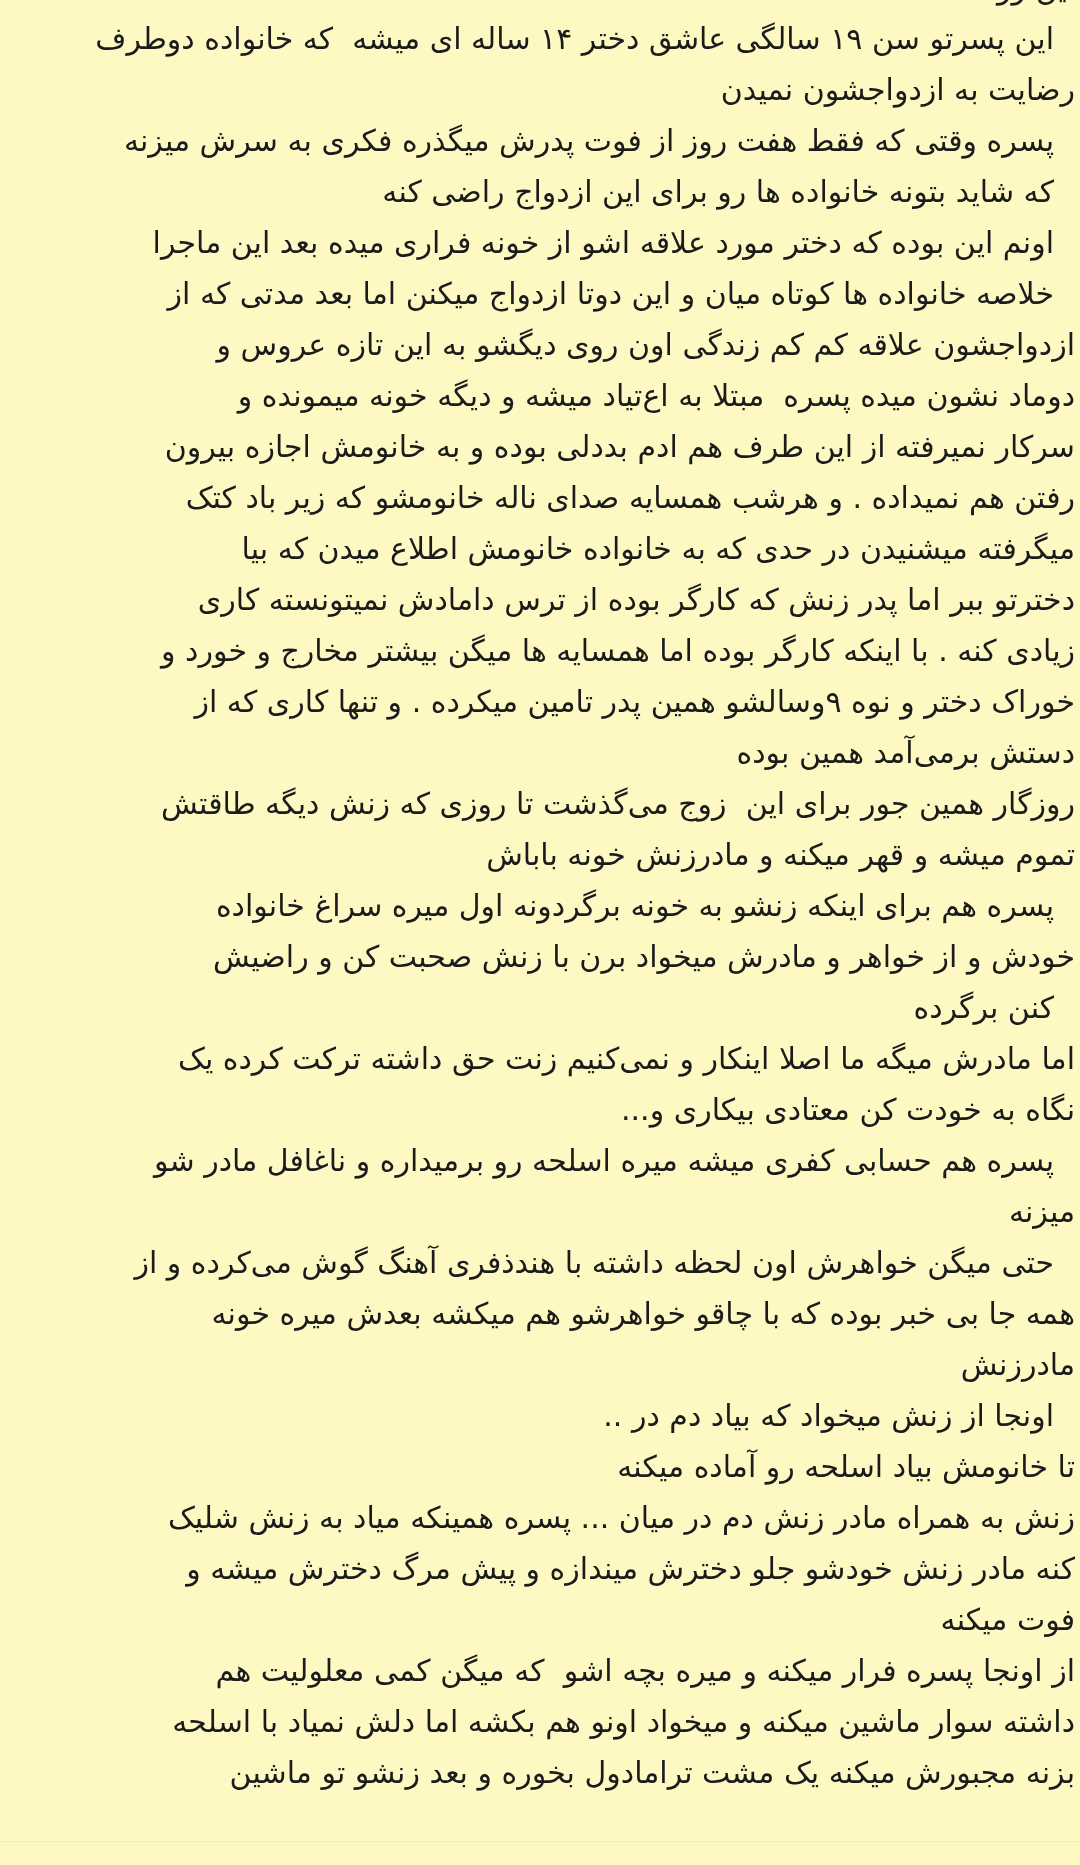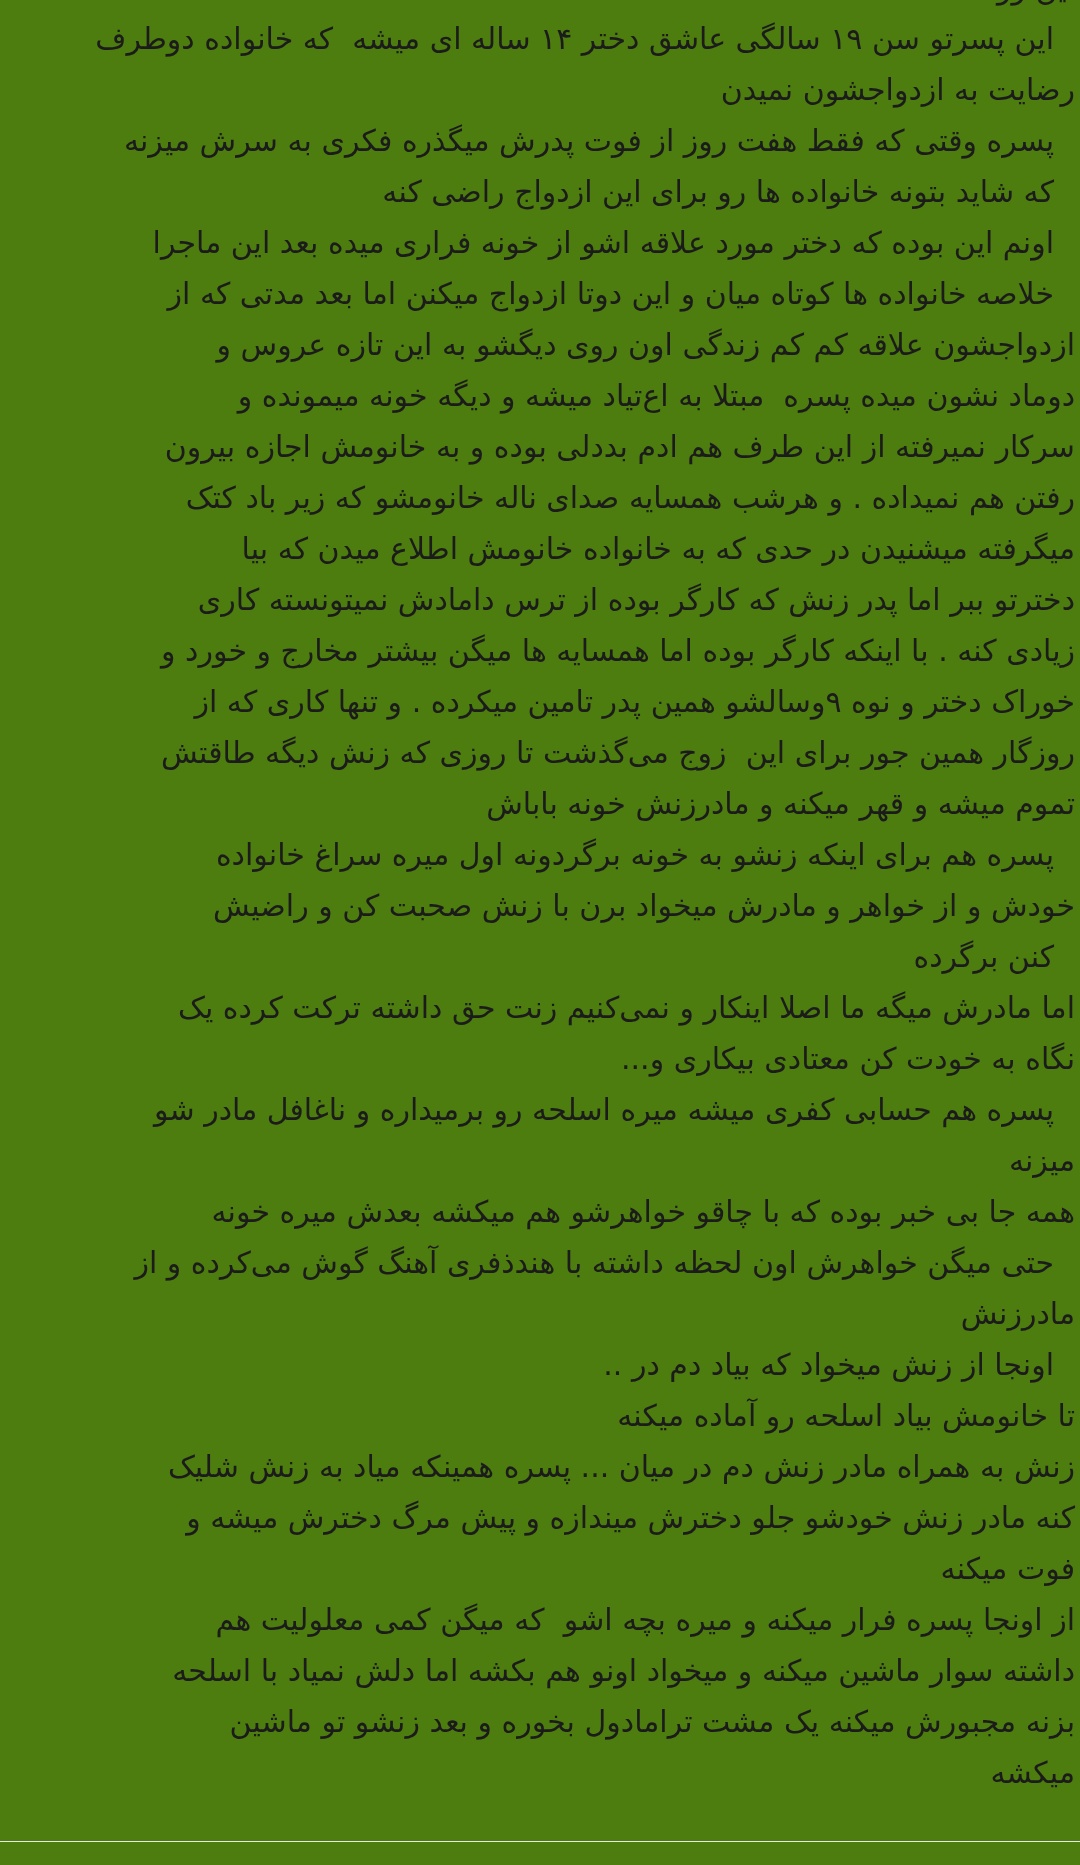--- a/index.html
+++ b/index.html
@@ -38,55 +38,55 @@
     left: 0;
     top: 1841px;
     width: 1080px;
     height: 1px;
     background: #e8e8e8;
   }
 </style>
 </head>
 <body>
 
-<div class="page" style="background: #4d7c0f;">
+<div class="page" style="background: #fef9c3;">
   <div class="story" style="color: rgb(27, 27, 27);">
     <div class="line">این وو                 </div>
     <div id="lines-container">
         <div class="line indent">این پسرتو سن ۱۹ سالگی عاشق دختر ۱۴ ساله ای میشه  که خانواده دوطرف</div>
         <div class="line">رضایت به ازدواجشون نمیدن</div>
         <div class="line indent">پسره وقتی که فقط هفت روز از فوت پدرش میگذره فکری به سرش میزنه</div>
         <div class="line indent">که شاید بتونه خانواده ها رو برای این ازدواج راضی کنه</div>
         <div class="line indent">اونم این بوده که دختر مورد علاقه اشو از خونه فراری میده بعد این ماجرا</div>
         <div class="line indent">خلاصه خانواده ها کوتاه میان و این دوتا ازدواج میکنن اما بعد مدتی که از</div>
         <div class="line">ازدواجشون علاقه کم کم زندگی اون روی دیگشو به این تازه عروس و</div>
         <div class="line">دوماد نشون میده پسره  مبتلا به اع‌تیاد میشه و دیگه خونه میمونده و</div>
         <div class="line">سرکار نمیرفته از این طرف هم ادم بددلی بوده و به خانومش اجازه بیرون</div>
         <div class="line">رفتن هم نمیداده . و هرشب همسایه صدای ناله خانومشو که زیر باد کتک</div>
         <div class="line">میگرفته میشنیدن در حدی که به خانواده خانومش اطلاع میدن که بیا</div>
         <div class="line">دخترتو ببر اما پدر زنش که کارگر بوده از ترس دامادش نمیتونسته کاری</div>
         <div class="line">زیادی کنه . با اینکه کارگر بوده اما همسایه ها میگن بیشتر مخارج و خورد و</div>
         <div class="line">خوراک دختر و نوه ۹وسالشو همین پدر تامین میکرده . و تنها کاری که از</div>
+        <div class="line">دستش برمی‌آمد همین بوده</div>
         <div class="line">روزگار همین جور برای این  زوج می‌گذشت تا روزی که زنش دیگه طاقتش</div>
         <div class="line">تموم میشه و قهر میکنه و مادرزنش خونه باباش</div>
         <div class="line indent">پسره هم برای اینکه زنشو به خونه برگردونه اول میره سراغ خانواده</div>
         <div class="line">خودش و از خواهر و مادرش میخواد برن با زنش صحبت کن و راضیش</div>
         <div class="line indent">کنن برگرده</div>
         <div class="line">اما مادرش میگه ما اصلا اینکار و نمی‌کنیم زنت حق داشته ترکت کرده یک</div>
         <div class="line">نگاه به خودت کن معتادی بیکاری و...</div>
         <div class="line indent">پسره هم حسابی کفری میشه میره اسلحه رو برمیداره و ناغافل مادر شو</div>
         <div class="line">میزنه</div>
+        <div class="line indent">حتی میگن خواهرش اون لحظه داشته با هندذفری آهنگ گوش می‌کرده و از</div>
         <div class="line">همه جا بی خبر بوده که با چاقو خواهرشو هم میکشه بعدش میره خونه</div>
-        <div class="line indent">حتی میگن خواهرش اون لحظه داشته با هندذفری آهنگ گوش می‌کرده و از</div>
         <div class="line">مادرزنش</div>
         <div class="line indent">اونجا از زنش میخواد که بیاد دم در ..</div>
         <div class="line">تا خانومش بیاد اسلحه رو آماده میکنه</div>
         <div class="line">زنش به همراه مادر زنش دم در میان ... پسره همینکه میاد به زنش شلیک</div>
         <div class="line">کنه مادر زنش خودشو جلو دخترش میندازه و پیش مرگ دخترش میشه و</div>
         <div class="line">فوت میکنه</div>
         <div class="line">از اونجا پسره فرار میکنه و میره بچه اشو  که میگن کمی معلولیت هم</div>
         <div class="line">داشته سوار ماشین میکنه و میخواد اونو هم بکشه اما دلش نمیاد با اسلحه</div>
         <div class="line">بزنه مجبورش میکنه یک مشت ترامادول بخوره و بعد زنشو تو ماشین</div>
-        <div class="line">میکشه</div>
       </div>
   </div>
   <div class="divider" style="background: rgb(232, 232, 232);"></div>
 </div>
 
 </body></html>

